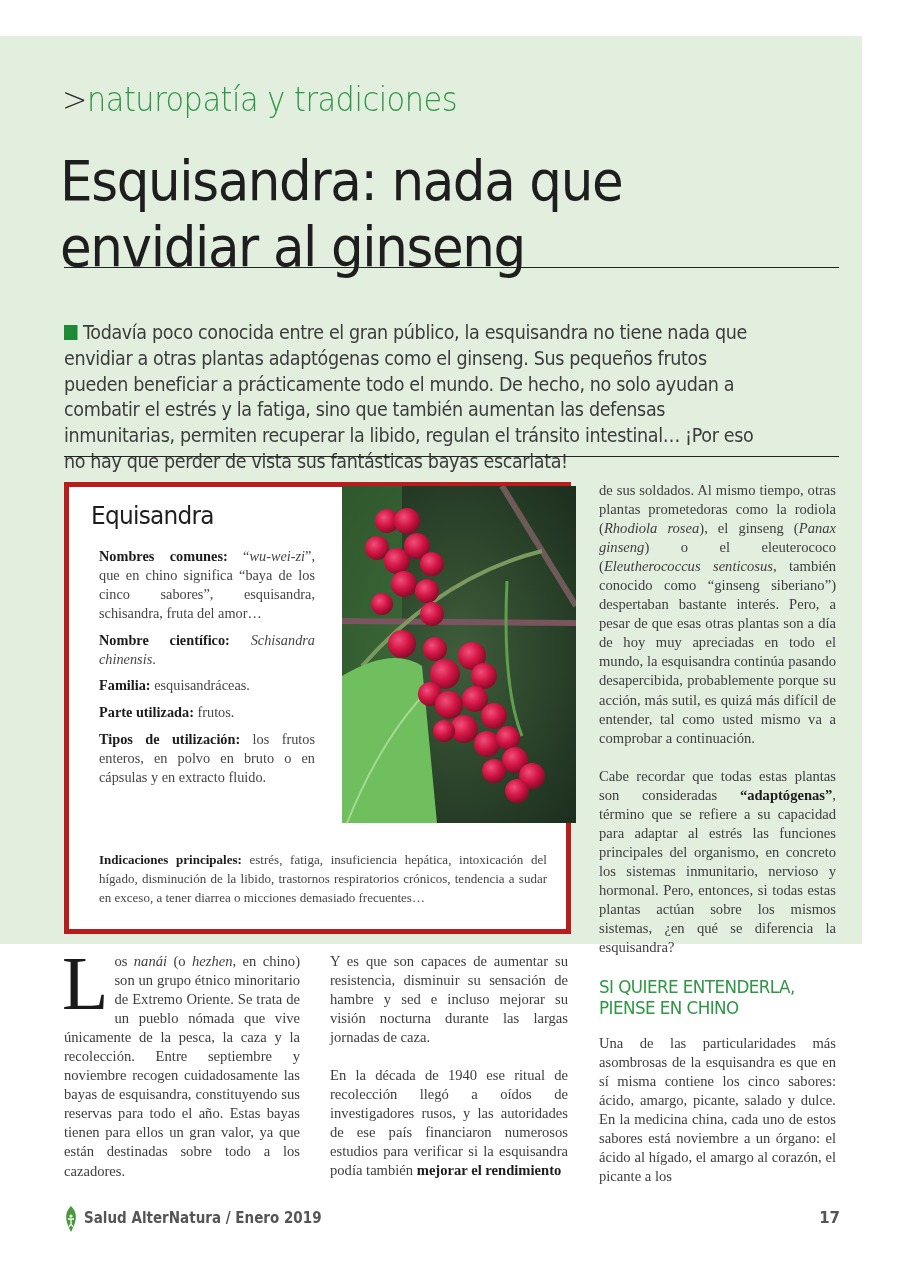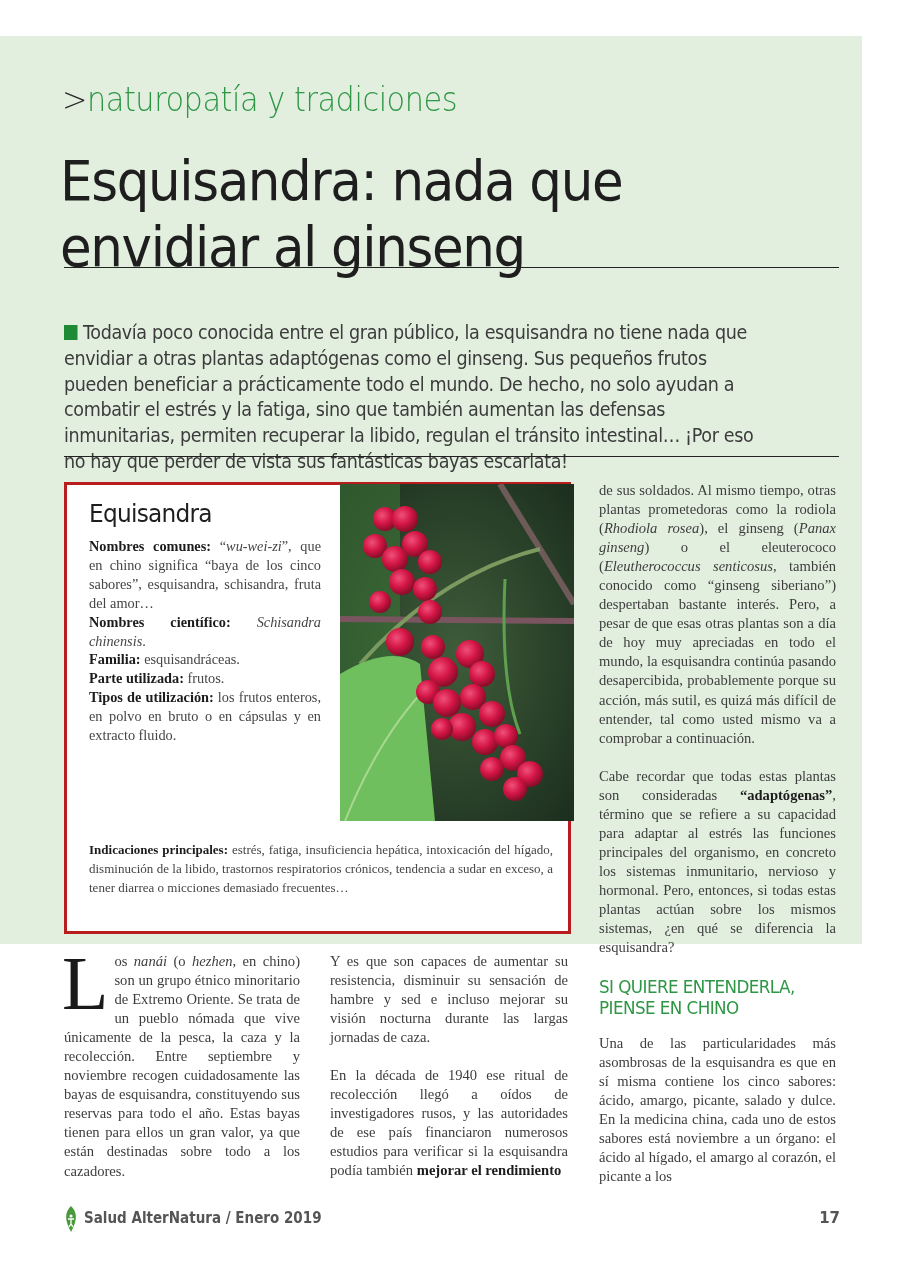--- a/index.html
+++ b/index.html
@@ -30,36 +30,36 @@
   .lead {
     position: absolute; left: 64px; top: 284px; width: 790px;
     font-family: "DejaVu Sans", "Liberation Sans", sans-serif;
     font-size: 19.5px; color: #3b3b3b; line-height: 25.8px; letter-spacing: -0.4px;
     transform: scaleX(0.9); transform-origin: left top; margin: 0;
   }
   .lead .sq { display: inline-block; width: 15px; height: 15px; background: #1e8a35; margin-right: 6px; vertical-align: -1px; }
 
   .sidebar {
     position: absolute; left: 64px; top: 482px; width: 507px; height: 452px;
-    background: #ffffff; border: 3px solid #b91c1c; box-sizing: border-box;
+    background: #ffffff; border: 5px solid #b91c1c; box-sizing: border-box;
   }
   .sidebar-photo {
     position: absolute; left: 273px; top: -1px; width: 234px; height: 337px; overflow: hidden;
     background: #24402a;
   }
   .sb-title {
     position: absolute; left: 22px; top: 14px;
     font-family: "DejaVu Sans", "Liberation Sans", sans-serif;
     font-size: 25px; color: #1e1e1e; letter-spacing: -0.8px; transform: scaleX(0.93); transform-origin: left top;
   }
   .sb-body {
     position: absolute; left: 22px; top: 52px; width: 232px;
     font-size: 14.3px; line-height: 18.9px; color: #454545; text-align: justify;
   }
-  .sb-body p, .sb-wide p { margin: 0; }
+  .sb-body p, .sb-wide p { margin: 8px; }
   .sb-body b, .sb-wide b { color: #1c1c1c; }
   .sb-wide {
     position: absolute; left: 22px; top: 356px; width: 464px;
     font-size: 13px; line-height: 18.9px; color: #454545; text-align: justify;
   }
   .col {
     position: absolute; font-size: 14.6px; line-height: 19.05px; color: #3d3d3d; text-align: justify;
   }
   .col p { margin: 0 4px 19px 0; }
   .col b { color: #1c1c1c; }
@@ -152,21 +152,21 @@
             <circle cx="190" cy="290" r="13"></circle>
             <circle cx="175" cy="305" r="12"></circle>
         </g>
       </svg>
     </div>
 
     <div class="sb-title">Equisandra</div>
 
     <div class="sb-body">
       <p><b>Nombres comunes:</b><span> “</span><i>wu-wei-zi</i><span>”, que en chino significa “baya de los cinco sabores”, esquisandra, schisandra, fruta del amor…</span></p>
-      <p><b>Nombres científico:</b> <i>Schisandra chinensis</i><span>.</span></p>
+      <p><b>Nombre científico:</b> <i>Schisandra chinensis</i><span>.</span></p>
       <p><b>Familia:</b><span> esquisandráceas.</span></p>
       <p><b>Parte utilizada:</b><span> frutos.</span></p>
       <p><b>Tipos de utilización:</b><span> los frutos enteros, en polvo en bruto o en cápsulas y en extracto fluido.</span></p>
     </div>
     <div class="sb-wide">
       <p><b>Indicaciones principales:</b><span> estrés, fatiga, insuficiencia hepática, intoxicación del hígado, disminución de la libido, trastornos respiratorios crónicos, tendencia a sudar en exceso, a tener diarrea o micciones demasiado frecuentes…</span></p>
     </div>
   </div>
 
   <div class="col col1" style="top:916px">

